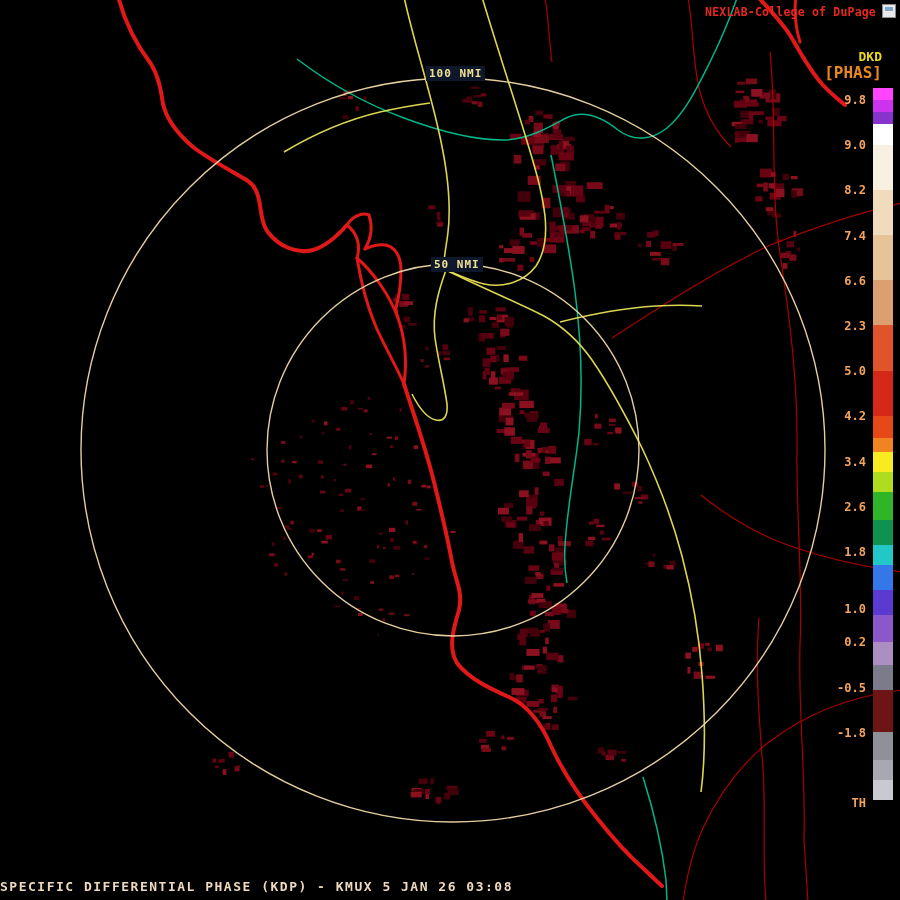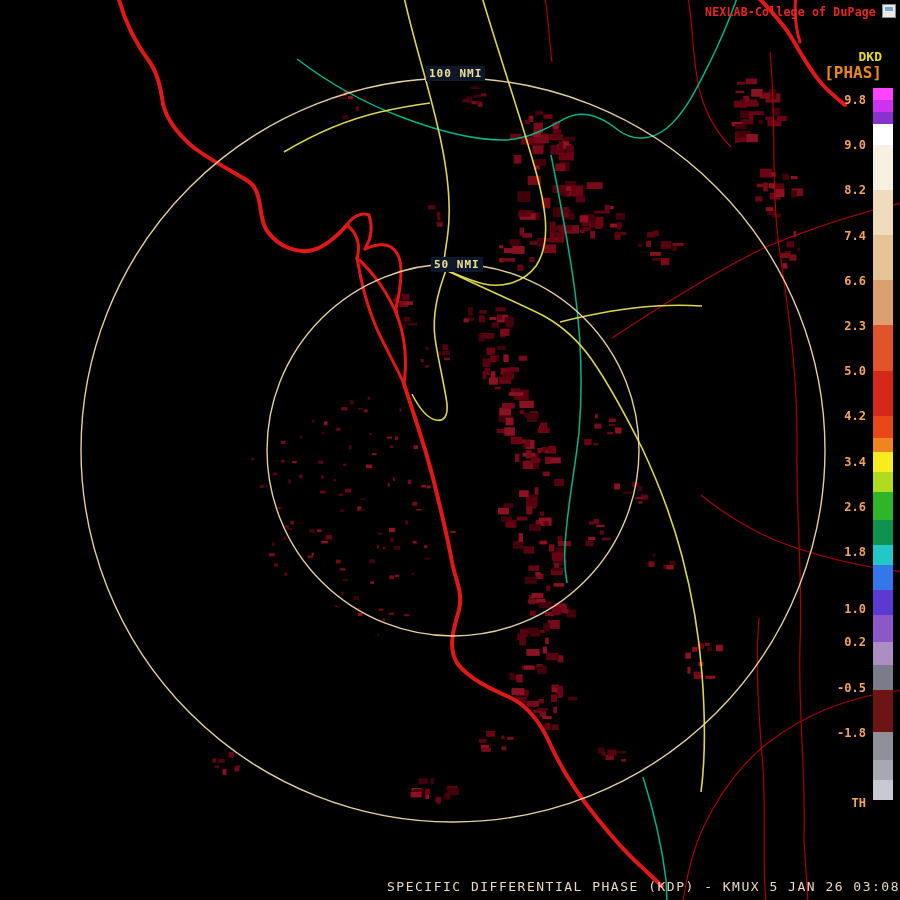--- a/index.html
+++ b/index.html
@@ -22,22 +22,22 @@
   .page-icon::after{content:"";display:block;margin:2px 2px 0 2px;height:4px;background:#79a8cc}
   .prod{position:absolute;top:49px;right:18px;color:var(--product-yellow,#e8d820);
          font-size:13px;font-weight:bold;z-index:4}
   .units{position:absolute;top:63px;right:18px;color:var(--units-orange,#e88820);
          font-size:16px;font-weight:bold;z-index:4}
   .colorbar{position:absolute;left:873px;top:88px;width:20px;z-index:4}
   .colorbar div{width:100%}
   .ticks{position:absolute;inset:0;pointer-events:none;z-index:4}
   .ticks .tick{position:absolute;right:34px;color:var(--scale-label,#f4a460);
          font-size:12px;font-weight:bold;line-height:16px}
-  .footer{position:absolute;left:0;bottom:6px;width:900px;text-align:right;
-         color:var(--footer-tan,#edd9bf);font-size:13px;font-weight:normal;letter-spacing:1.5px;z-index:4}
+  .footer{position:absolute;left:0;bottom:6px;width:900px;text-align:left;
+         color:var(--footer-tan,#edd9bf);font-size:13px;font-weight:bold;letter-spacing:1.5px;z-index:4}
 </style>
 </head>
 <body>
 
 <div class="stage">
 
   <svg width="900" height="900" viewBox="0 0 900 900">
 
     <g id="echo-layer">
         <rect x="550.5" y="145.0" width="13.8" height="9.8" fill="#570010"></rect>

